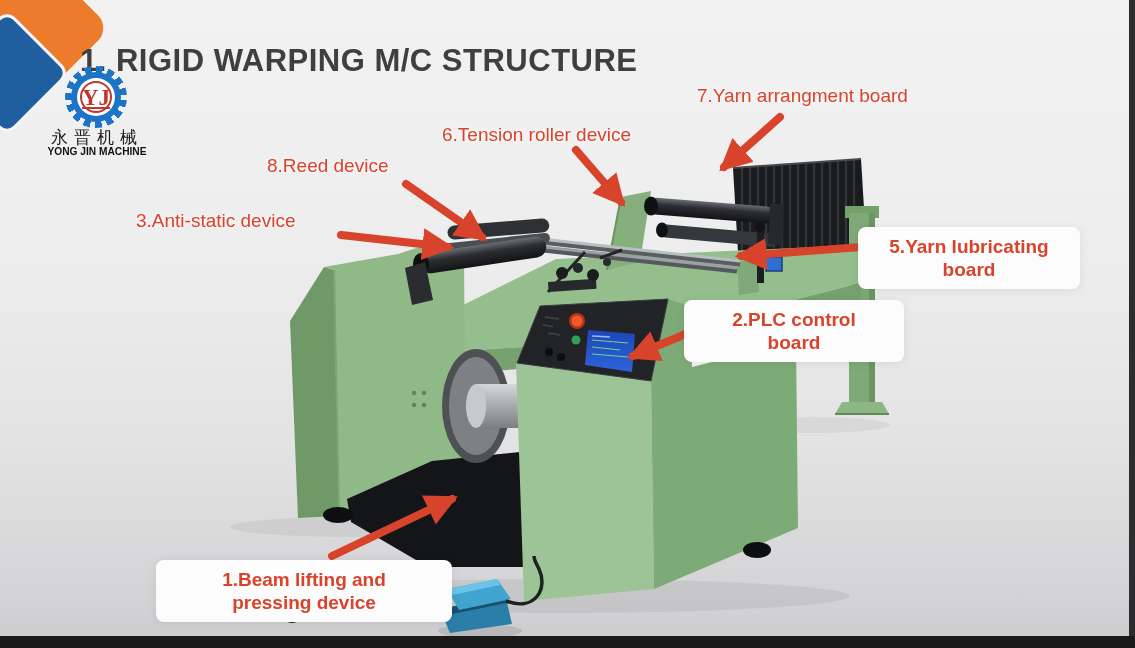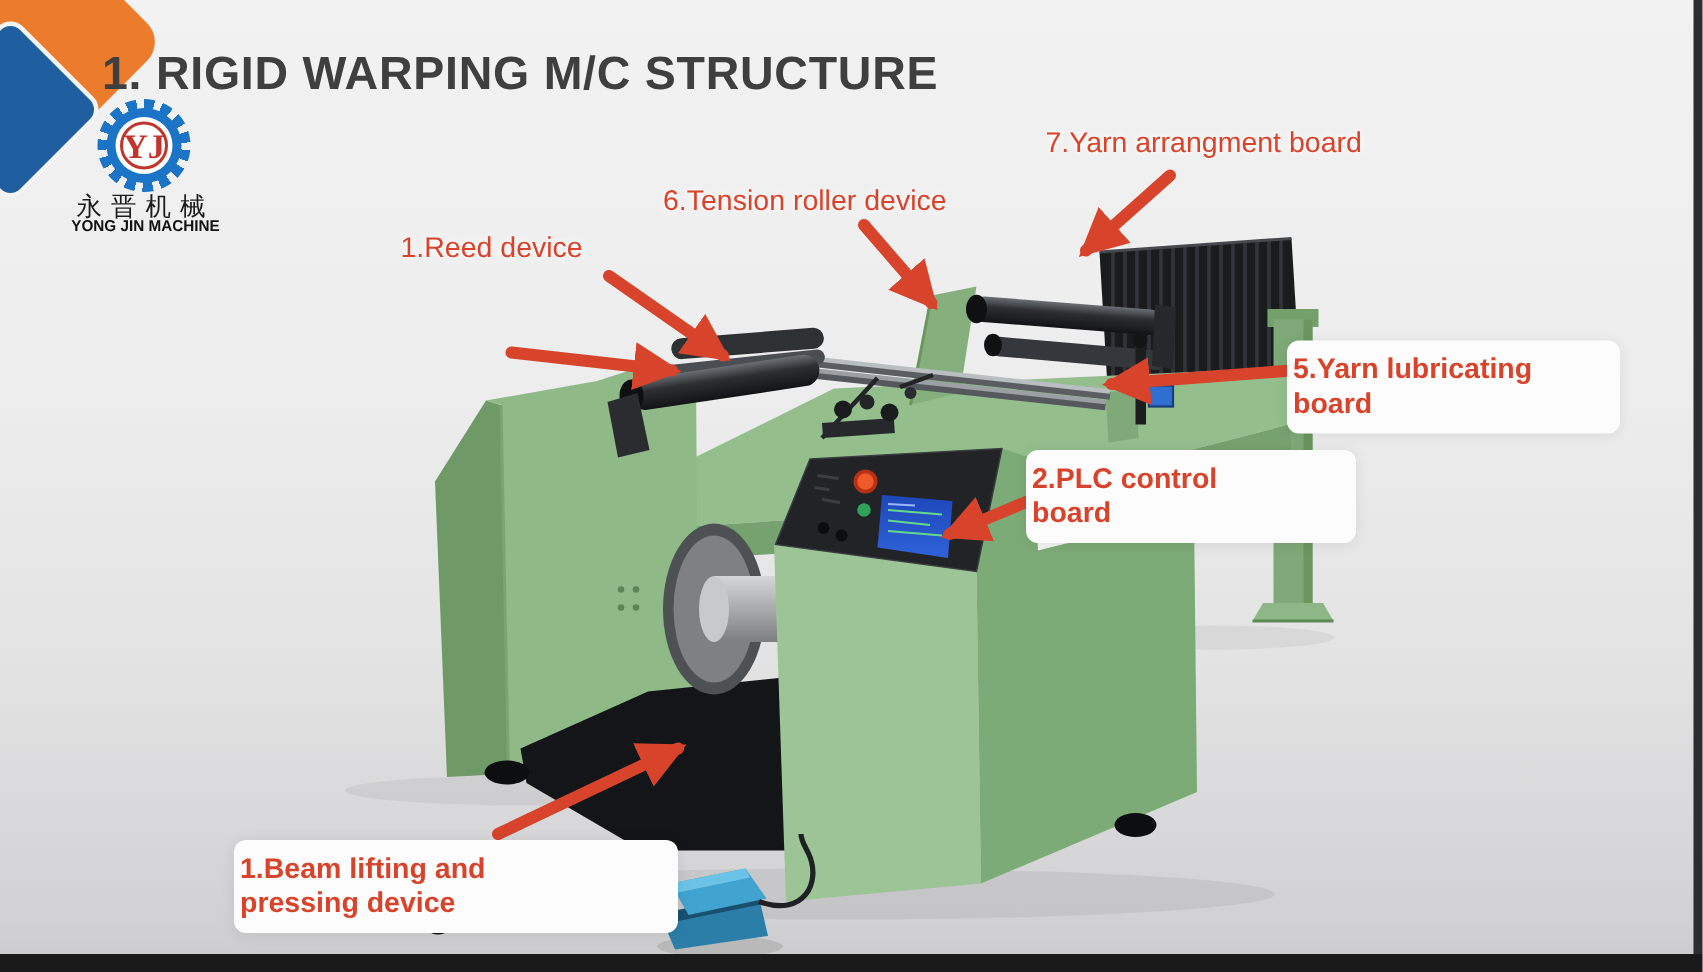--- a/index.html
+++ b/index.html
@@ -8,41 +8,41 @@
     font-family:"Liberation Sans",sans-serif;
     background:linear-gradient(180deg,#f2f2f2 0%,#ededee 40%,#e3e3e4 68%,#d2d2d4 94%,#cbcbcd 100%);
   }
   .scene{position:absolute;left:0;top:0;width:1135px;height:648px;z-index:2;}
   
   .deco-orange{position:absolute;left:-10px;top:-22px;width:100px;height:100px;
     background:#ec7c2c;border-radius:18px;transform:rotate(45deg);z-index:1;}
   .deco-blue{position:absolute;left:-38px;top:28px;width:84px;height:84px;
     background:#1f5fa0;border-radius:12px;border:3px solid #f4f4f4;transform:rotate(45deg);z-index:2;}
   
-  .title{position:absolute;left:64px;top:27px;margin:4px;font-size:31px;font-weight:bold;
+  .title{position:absolute;left:64px;top:27px;margin:16px;font-size:31px;font-weight:bold;
     letter-spacing:.5px;color:#3f3f3f;white-space:nowrap;z-index:4;}
   
   .logo{position:absolute;left:0;top:0;z-index:5;}
   .gear{position:absolute;left:65px;top:66px;width:62px;height:62px;}
   .gear-teeth{position:absolute;inset:0;border-radius:50%;
     background:repeating-conic-gradient(#1b74c5 0deg 14deg,rgba(0,0,0,0) 14deg 24deg);}
   .gear-body{position:absolute;inset:6px;border-radius:50%;background:#1b74c5;}
   .gear-white{position:absolute;inset:12px;border-radius:50%;background:#ffffff;}
   .gear-ring{position:absolute;inset:15px;border-radius:50%;border:2px solid #c2352c;}
   .gear-yj{position:absolute;inset:0;display:flex;align-items:center;justify-content:center;
-    font-family:"Liberation Serif",serif;font-weight:bold;font-size:23px;color:#c2352c;padding-top:1px;}
+    font-family:"Liberation Serif",serif;font-weight:bold;font-size:23px;color:#c2352c;padding-top:1px;text-decoration:underline;}
   .logo-cn{position:absolute;left:36px;top:126px;width:122px;text-align:center;
     font-family:"Liberation Serif",serif;font-weight:normal;font-size:17px;letter-spacing:6px;color:#1c1c1c;white-space:nowrap;}
   .logo-en{position:absolute;left:36px;top:145px;width:122px;text-align:center;
     font-weight:bold;font-size:10.5px;color:#111;white-space:nowrap;transform:scaleX(.97);}
   
   .red-label{position:absolute;color:#d8432b;font-weight:normal;font-size:19px;white-space:nowrap;
     text-shadow:0 0 8px rgba(255,255,255,.95),0 0 3px rgba(255,255,255,.8);z-index:6;}
   .white-box{position:absolute;background:#fcfcfc;border-radius:8px;box-shadow:0 1px 10px rgba(0,0,0,.08);
-    color:#d8432b;font-weight:bold;font-size:19px;text-align:left;line-height:23px;
+    color:#d8432b;font-weight:bold;font-size:19px;text-align:center;line-height:23px;
     padding:8px 4px;z-index:6;}
 </style>
 </head>
 <body>
 
 <div class="stage">
 
   <div class="deco-orange"></div>
   <div class="deco-blue"></div>
 
@@ -227,21 +227,22 @@
       <path d="M406,184 L482,237" marker-end="url(#ah)"></path>
       <path d="M861,247 L741,256" marker-end="url(#ah)"></path>
       <path d="M576,150 L621,202" marker-end="url(#ah)"></path>
       <path d="M780,117 L724,167" marker-end="url(#ah)"></path>
     </g>
 
     <rect x="1129" y="0" width="6" height="648" fill="#2c2d2e"></rect>
     <rect x="0" y="636" width="1135" height="12" fill="#1a1a1a"></rect>
   </svg>
 
-  <div class="red-label" style="left:267px;top:155px">1.Reed device</div>
+  <div class="red-label" style="left:136px;top:210px">3.Anti-static device</div>
+  <div class="red-label" style="left:267px;top:155px">8.Reed device</div>
   <div class="red-label" style="left:442px;top:124px">6.Tension roller device</div>
   <div class="red-label" style="left:697px;top:85px">7.Yarn arrangment board</div>
 
   <div class="white-box" style="left:858px;top:227px;width:214px">
     <div>5.Yarn lubricating</div>
     <div>board</div>
   </div>
 
   <div class="white-box" style="left:684px;top:300px;width:212px">
     <div>2.PLC control</div>

